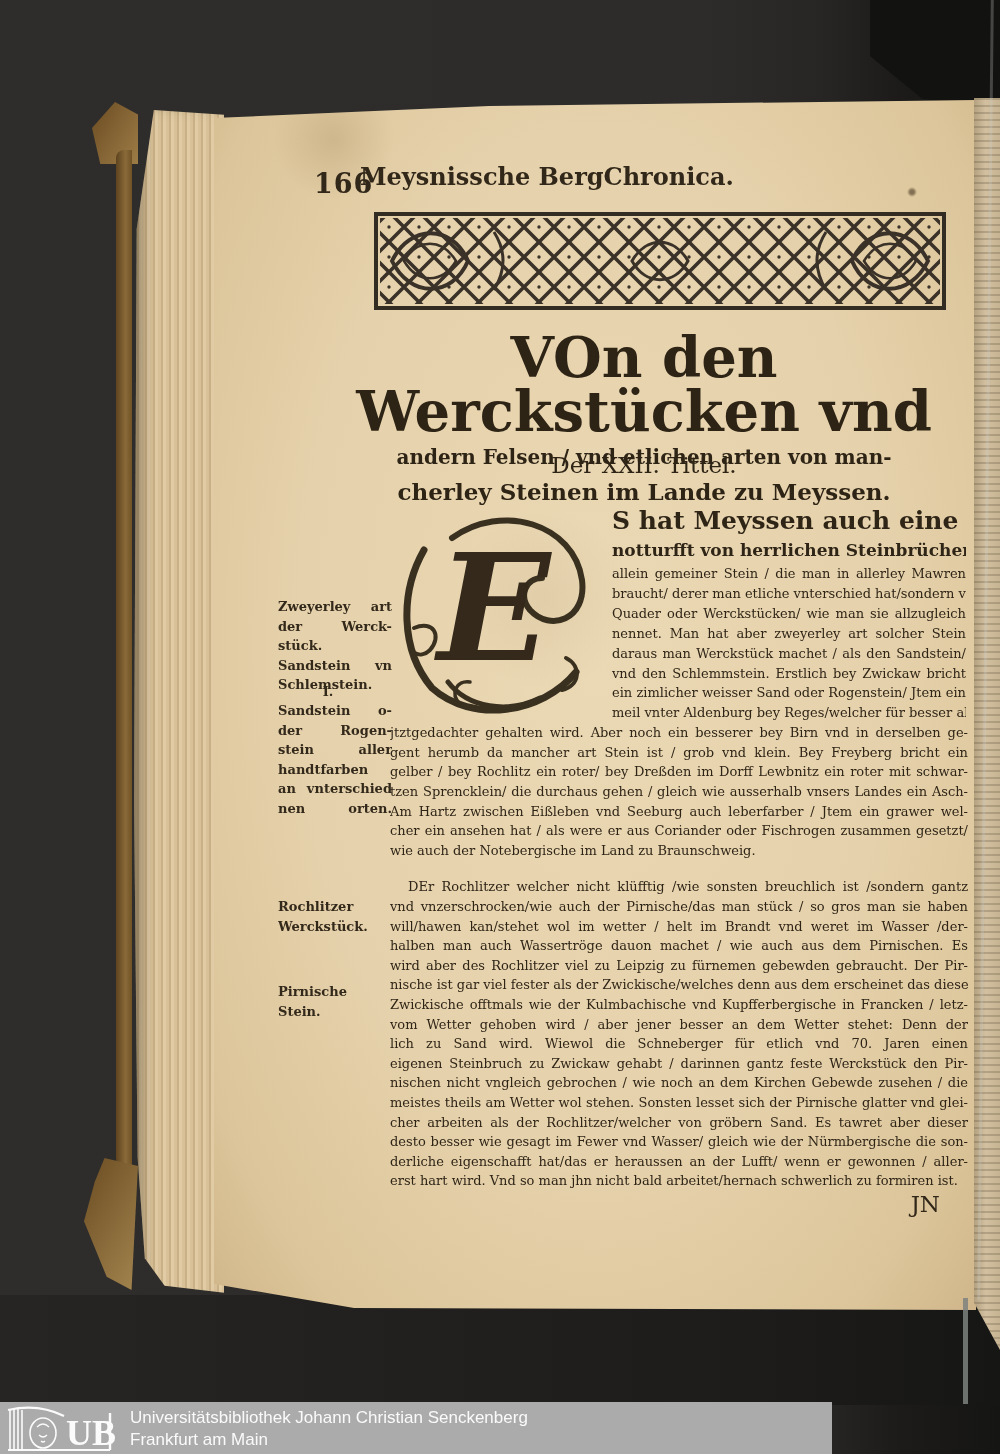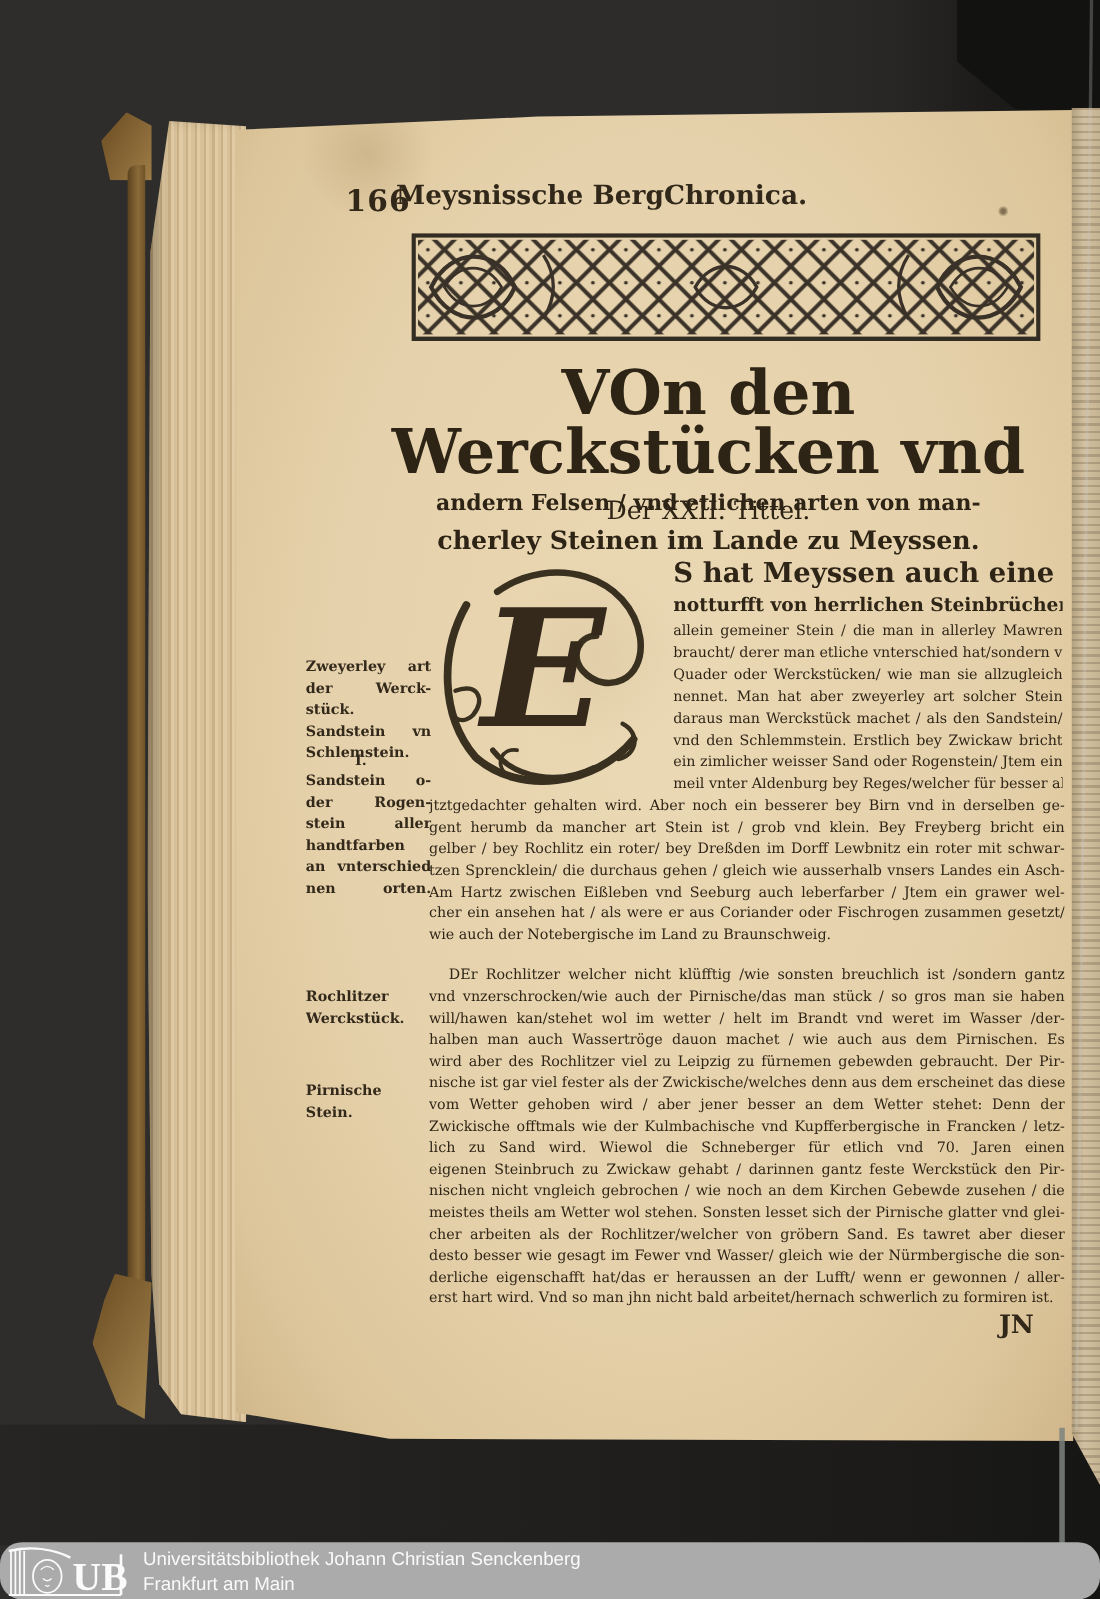--- a/index.html
+++ b/index.html
@@ -60,29 +60,29 @@
   .dropcap{position:absolute;left:0;top:4px;width:212px;height:210px;}
   .beside{margin-left:222px;width:354px;}
   .jline{text-align:justify;text-align-last:justify;font-size:13px;line-height:19.6px;
     white-space:nowrap;overflow:hidden;}
   .beside .jline{line-height:19.9px;}
   .beside .jline:nth-child(1){font-size:25px;line-height:33px;font-weight:bold;}
   .beside .jline:nth-child(2){font-size:17px;line-height:27px;font-weight:bold;}
   .full .jline:last-child{text-align-last:left;}
   .para2{margin-top:17px;}
   .para2 .jline:first-child{text-indent:18px;}
-  .catchword{text-align:right;padding-right:28px;font-size:23px;font-weight:bold;
+  .catchword{text-align:right;padding-right:28px;font-size:23px;font-weight:normal;
     color:#32281a;margin-top:0px;}
   .mnote{position:absolute;left:64px;width:114px;font-size:13px;line-height:16.5px;
     font-weight:bold;color:#33291b;}
   .mnote.center{text-align:center;width:100px;}
   .na{top:497px;} .ni{top:584px;} .nb{top:601px;} .nc{top:797px;} .nd{top:882px;}
   
-  .footer{position:absolute;left:0;top:1402px;width:1000px;height:52px;background:#ababab;
-    font-family:"Liberation Sans",sans-serif;border-radius:20px;}
+  .footer{position:absolute;left:0;top:1402px;width:832px;height:52px;background:#ababab;
+    font-family:"Liberation Sans",sans-serif;}
   .footer-logo{position:absolute;left:6px;top:3px;}
   .footer-text{position:absolute;left:130px;top:5px;color:#fafafa;font-size:17px;line-height:22px;}
 </style>
 </head>
 <body>
 
 <div id="stage">
   <div class="backdrop"></div>
   <div class="dark-corner"></div>
   <div class="dark-bottom"></div>
@@ -182,22 +182,22 @@
             <div class="jline">wie auch der Notebergische im Land zu Braunschweig.</div>
           </div>
       </div>
       <div class="para2 full">
           <div class="jline">DEr Rochlitzer welcher nicht klüfftig /wie sonsten breuchlich ist /sondern gantz</div>
           <div class="jline">vnd vnzerschrocken/wie auch der Pirnische/das man stück / so gros man sie haben</div>
           <div class="jline">will/hawen kan/stehet wol im wetter / helt im Brandt vnd weret im Wasser /der-</div>
           <div class="jline">halben man auch Wassertröge dauon machet / wie auch aus dem Pirnischen. Es</div>
           <div class="jline">wird aber des Rochlitzer viel zu Leipzig zu fürnemen gebewden gebraucht. Der Pir-</div>
           <div class="jline">nische ist gar viel fester als der Zwickische/welches denn aus dem erscheinet das dieser</div>
+          <div class="jline">Zwickische offtmals wie der Kulmbachische vnd Kupfferbergische in Francken / letz-</div>
           <div class="jline">vom Wetter gehoben wird / aber jener besser an dem Wetter stehet: Denn der</div>
-          <div class="jline">Zwickische offtmals wie der Kulmbachische vnd Kupfferbergische in Francken / letz-</div>
           <div class="jline">lich zu Sand wird.   Wiewol die Schneberger für etlich vnd 70. Jaren einen</div>
           <div class="jline">eigenen Steinbruch zu Zwickaw gehabt / darinnen gantz feste Werckstück den Pir-</div>
           <div class="jline">nischen nicht vngleich gebrochen / wie noch an dem Kirchen Gebewde zusehen / die</div>
           <div class="jline">meistes theils am Wetter wol stehen. Sonsten lesset sich der Pirnische glatter vnd glei-</div>
           <div class="jline">cher arbeiten als der Rochlitzer/welcher von gröbern Sand.   Es tawret aber dieser</div>
           <div class="jline">desto besser wie gesagt im Fewer vnd Wasser/ gleich wie der Nürmbergische die son-</div>
           <div class="jline">derliche eigenschafft hat/das er heraussen an der Lufft/ wenn er gewonnen / aller-</div>
           <div class="jline">erst hart wird. Vnd so man jhn nicht bald arbeitet/hernach schwerlich zu formiren ist.</div>
         </div>
       <div class="catchword">JN</div>

